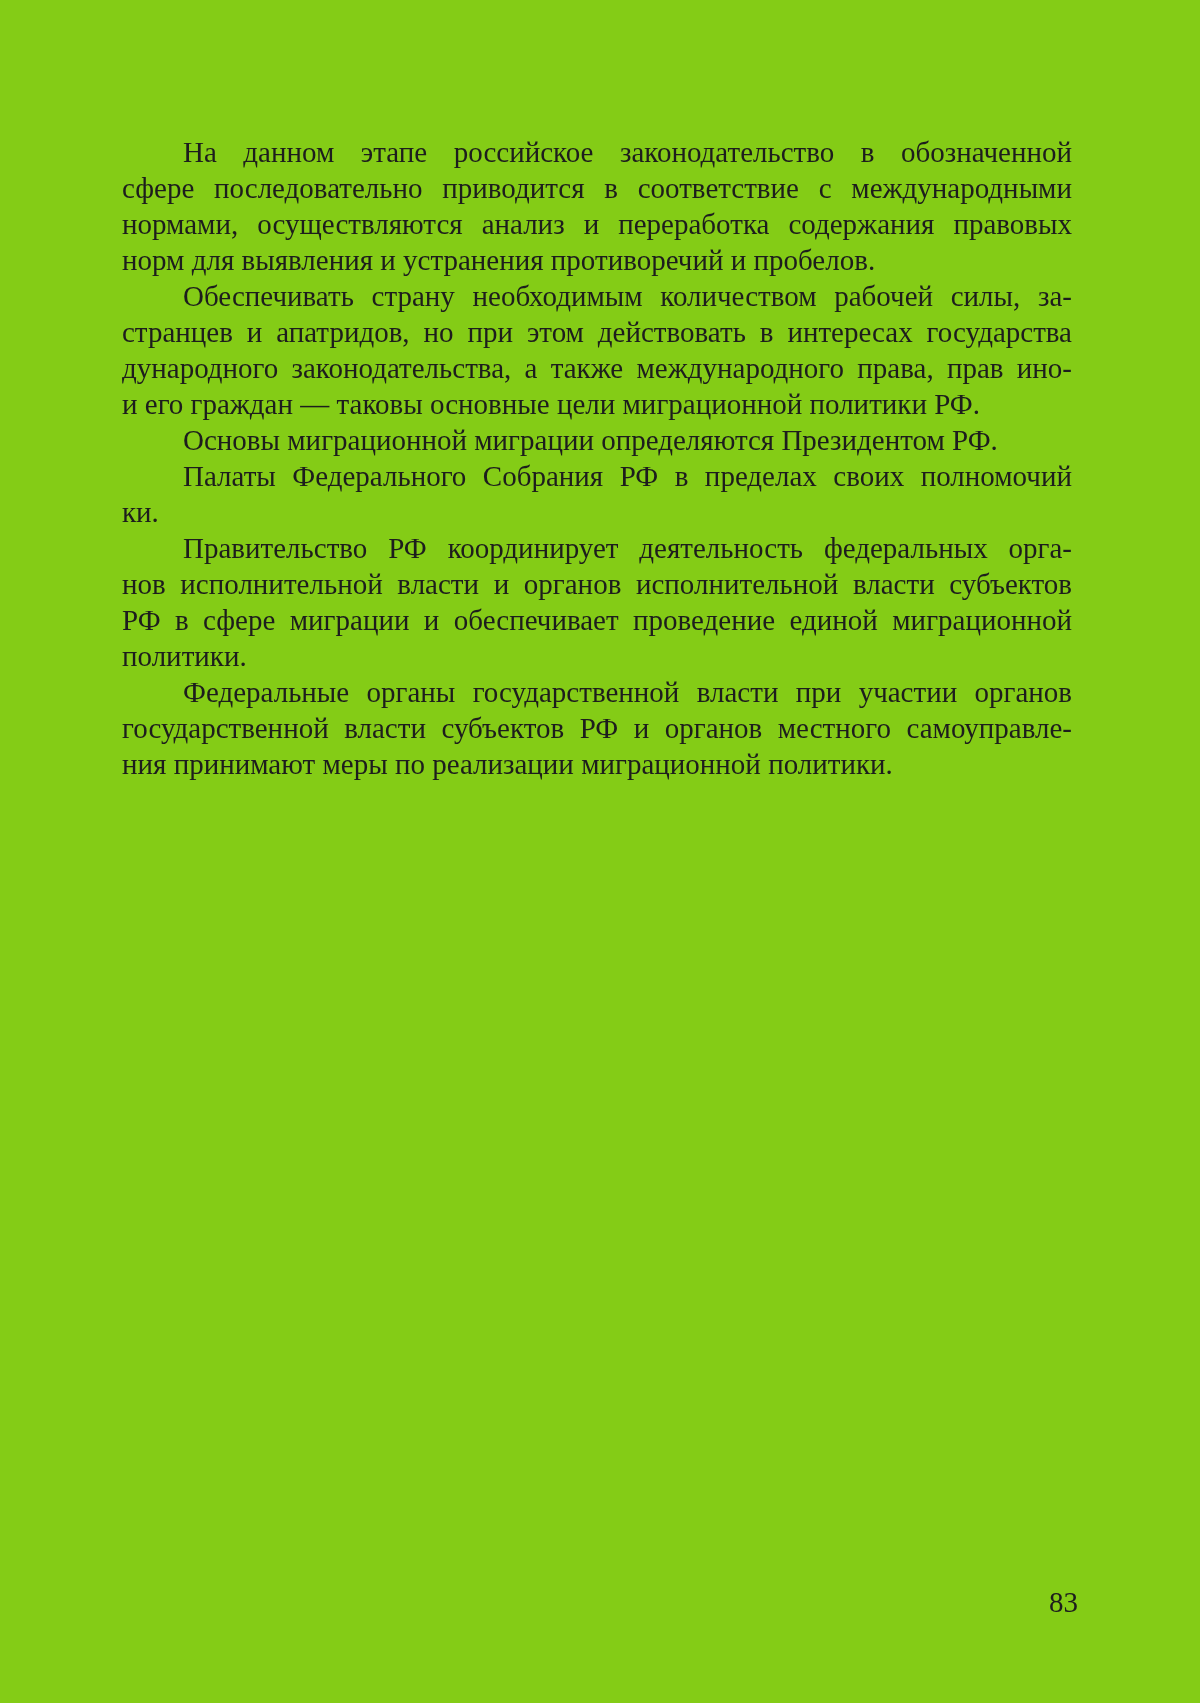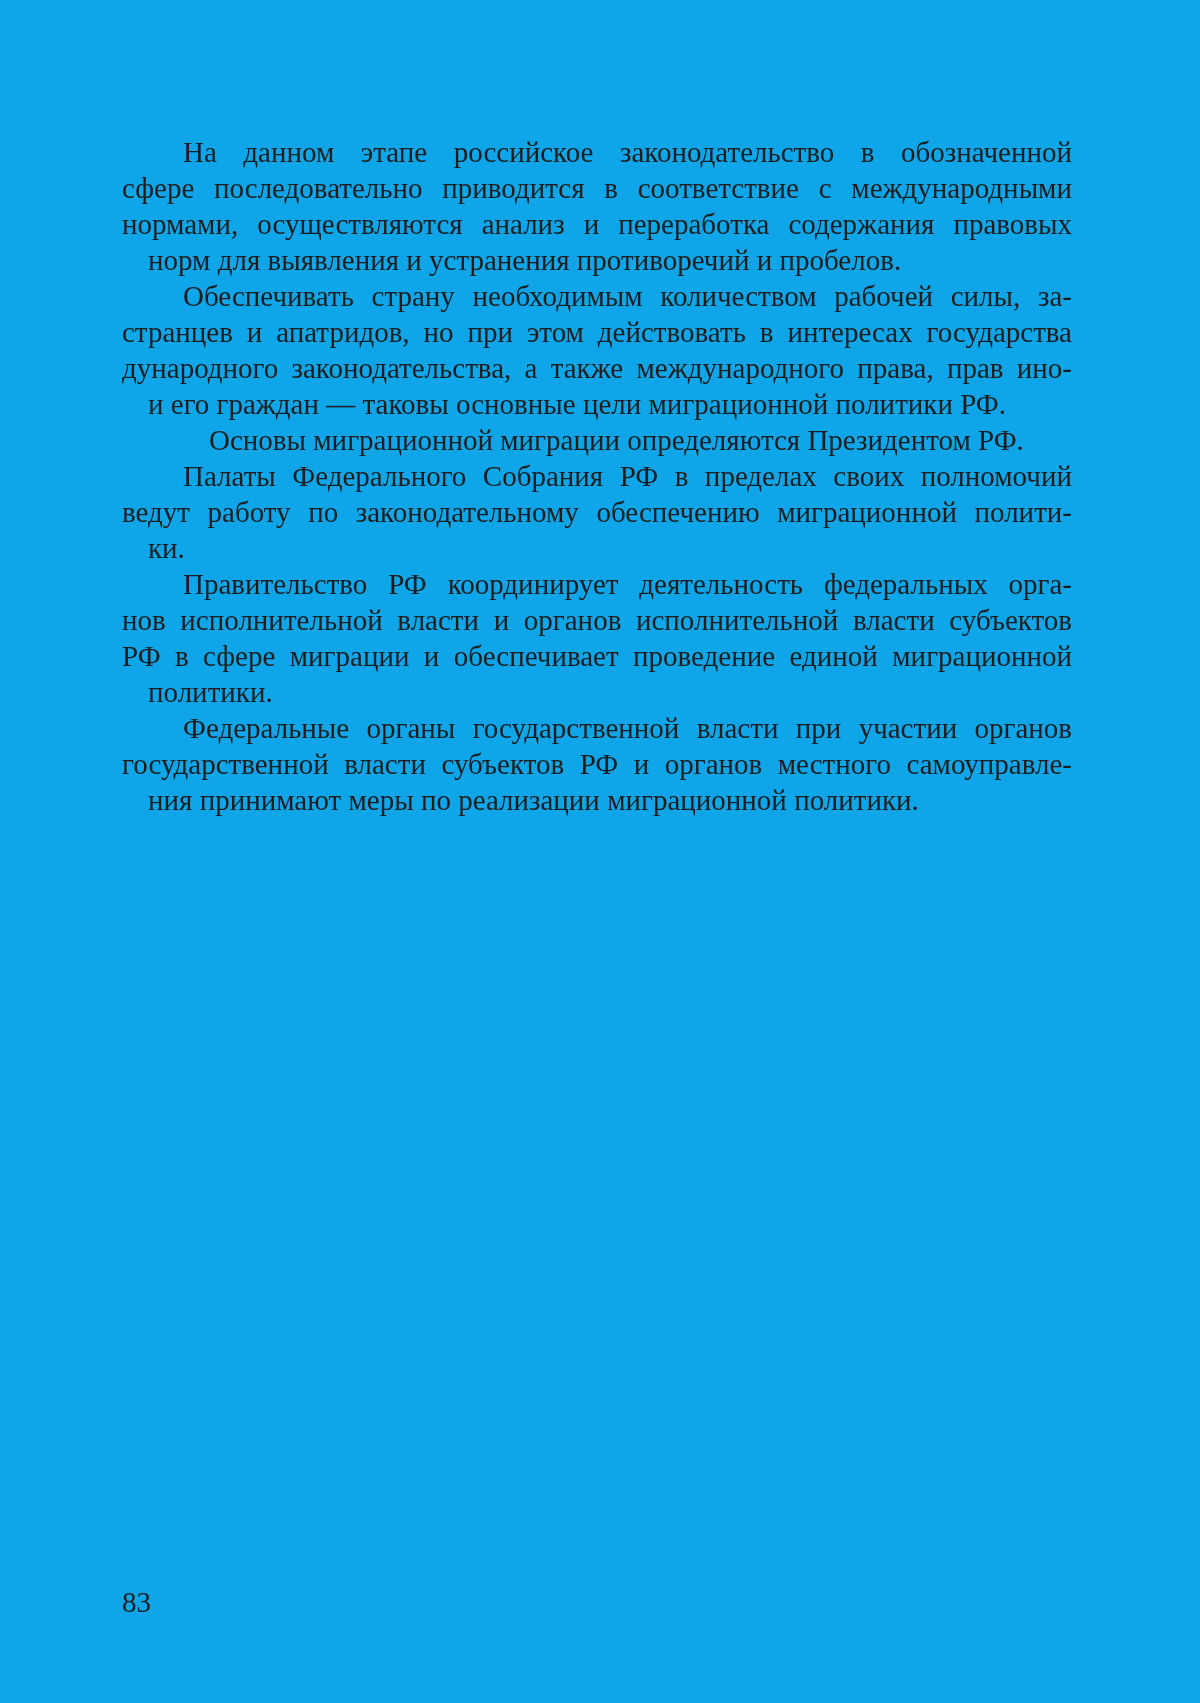--- a/index.html
+++ b/index.html
@@ -4,21 +4,21 @@
 <style>
   html, body {
     margin: 0;
     padding: 0;
     background: #e8e8e8;
   }
   .page {
     position: relative;
     width: 1200px;
     height: 1703px;
-    background: #0ea5e9;
+    background: #84cc16;
     overflow: hidden;
     font-family: "Liberation Serif", "DejaVu Serif", serif;
     color: #1d1d1d;
   }
   .text-block {
     position: absolute;
     left: 122px;
     top: 134px;
     width: 950px;
     font-size: 29px;
@@ -32,29 +32,29 @@
     text-align: justify;
     text-align-last: justify;
     white-space: normal;
     height: 36px;
   }
   .line.first {
     text-indent: 61px;
   }
   .line.last {
     text-align-last: left;
-    margin-left: 26px;
   }
   .page-number {
     position: absolute;
     left: 122px;
     top: 1584px;
     width: 956px;
     font-size: 29px;
     line-height: 36px;
+    text-align: right;
     color: #1d1d1d;
   }
 </style>
 </head>
 <body>
 
 <div class="page">
   <div class="text-block">
       <div class="paragraph">
         <div class="line first">На данном этапе российское законодательство в обозначенной</div>
@@ -66,21 +66,20 @@
         <div class="line first">Обеспечивать страну необходимым количеством рабочей силы, за-</div>
         <div class="line">странцев и апатридов, но при этом действовать в интересах государства</div>
         <div class="line">дународного законодательства, а также международного права, прав ино-</div>
         <div class="line last">и его граждан — таковы основные цели миграционной политики РФ.</div>
       </div>
       <div class="paragraph">
         <div class="line first last">Основы миграционной миграции определяются Президентом РФ.</div>
       </div>
       <div class="paragraph">
         <div class="line first">Палаты Федерального Собрания РФ в пределах своих полномочий</div>
-        <div class="line">ведут работу по законодательному обеспечению миграционной полити-</div>
         <div class="line last">ки.</div>
       </div>
       <div class="paragraph">
         <div class="line first">Правительство РФ координирует деятельность федеральных орга-</div>
         <div class="line">нов исполнительной власти и органов исполнительной власти субъектов</div>
         <div class="line">РФ в сфере миграции и обеспечивает проведение единой миграционной</div>
         <div class="line last">политики.</div>
       </div>
       <div class="paragraph">
         <div class="line first">Федеральные органы государственной власти при участии органов</div>

